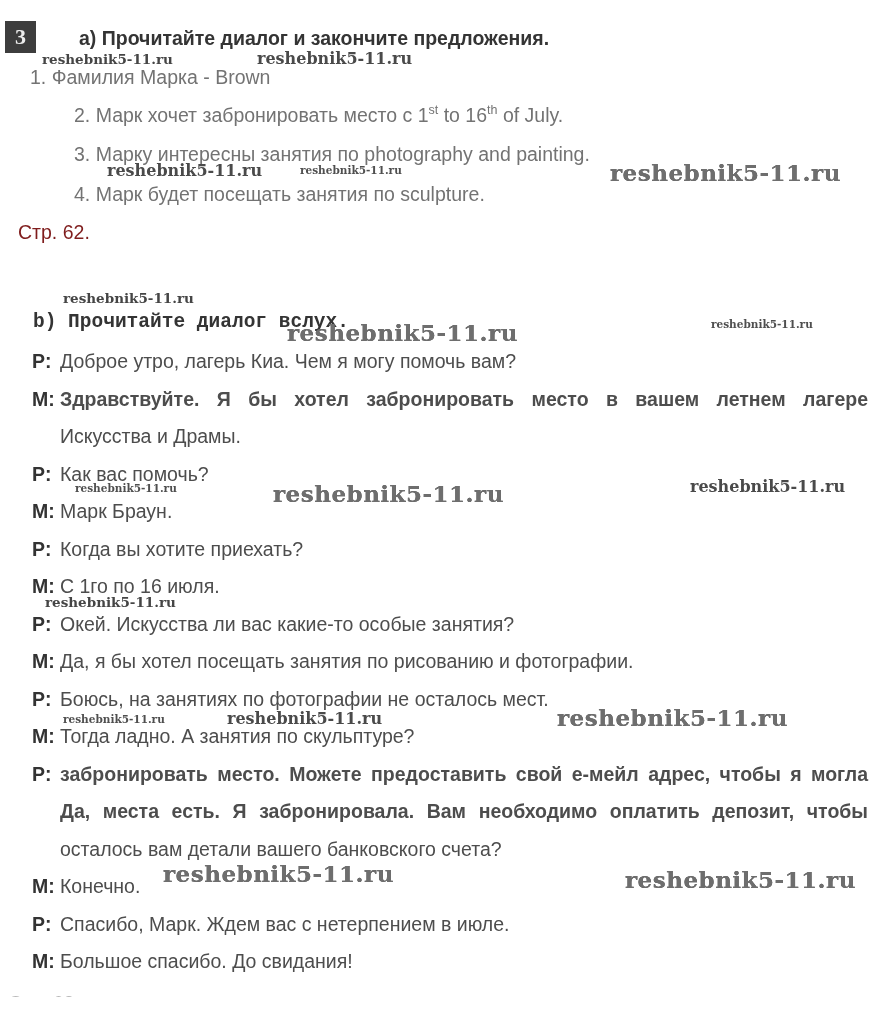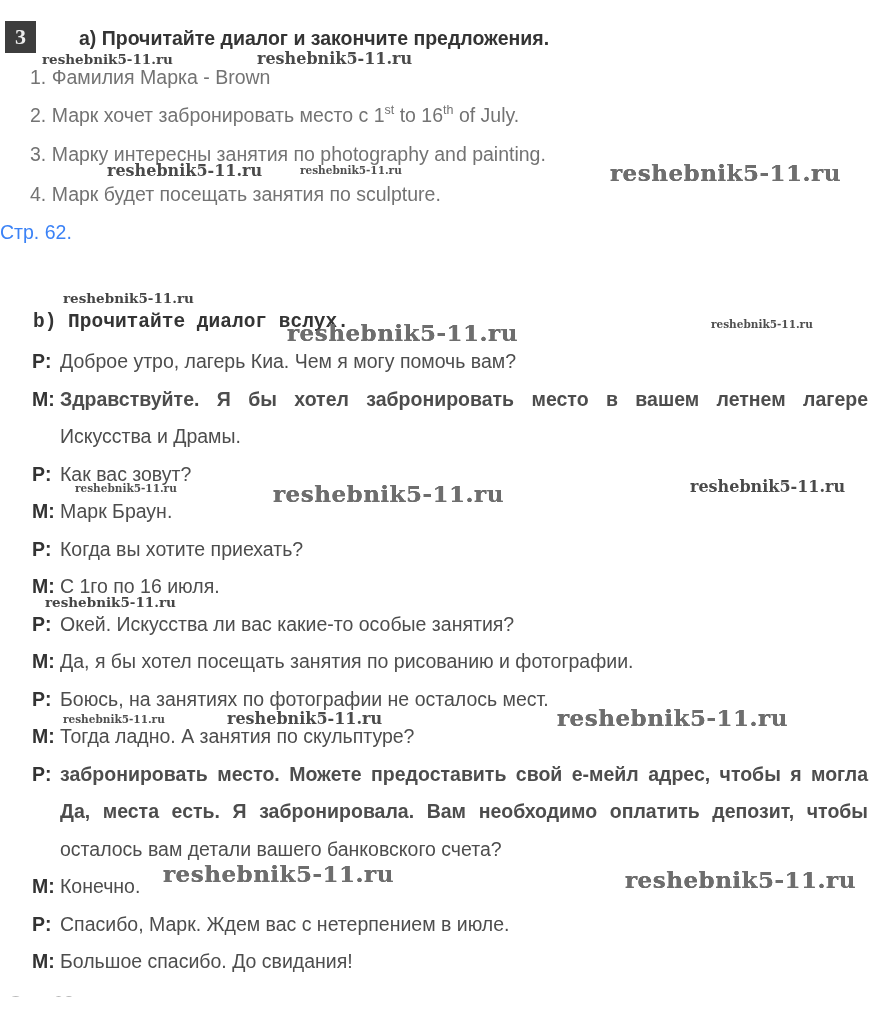--- a/index.html
+++ b/index.html
@@ -32,27 +32,27 @@
   }
   .h-b {
     position: absolute; left: 33px; top: 311px;
     font-size: 19.5px; font-weight: bold; color: #343434;
     white-space: nowrap;
     font-family: Liberation Mono, monospace;
   }
 
   .answers { position: absolute; left: 30px; top: 66px; font-size: 19.5px; color: #737373; }
   .ans { white-space: nowrap; height: 22px; }
-  .ans + .ans { margin-top: 15px; }
+  .ans + .ans { margin-top: 15px; margin-left: 44px; }
   .ans.g18 { margin-top: 18px; }
   .ans sup { font-size: 12.5px; }
 
   .page-ref {
-    position: absolute; left: 0; top: 221px;
-    font-size: 19.5px; color: #3b82f6; white-space: nowrap;
+    position: absolute; left: 18px; top: 221px;
+    font-size: 19.5px; color: #7f1d1d; white-space: nowrap;
   }
 
   
   .dialog {
     position: absolute; left: 32px; top: 343px; right: 28px;
     font-size: 19.5px; line-height: 37.5px; color: #4d4d4d;
   }
   .turn { position: relative; padding-left: 28px; }
   .spk { position: absolute; left: 0; top: 0; font-weight: bold; color: #333333; }
   .dline { white-space: nowrap; }
@@ -117,21 +117,21 @@
       <span class="spk">P:</span>
       <div class="dline">Доброе утро, лагерь Киа. Чем я могу помочь вам?</div>
     </div>
     <div class="turn">
       <span class="spk">M:</span>
       <div class="dline just">Здравствуйте. Я бы хотел забронировать место в вашем летнем лагере</div>
       <div class="dline">Искусства и Драмы.</div>
     </div>
     <div class="turn">
       <span class="spk">P:</span>
-      <div class="dline">Как вас зовут?</div>
+      <div class="dline">Как вас помочь?</div>
     </div>
     <div class="turn">
       <span class="spk">M:</span>
       <div class="dline">Марк Браун.</div>
     </div>
     <div class="turn">
       <span class="spk">P:</span>
       <div class="dline">Когда вы хотите приехать?</div>
     </div>
     <div class="turn">

